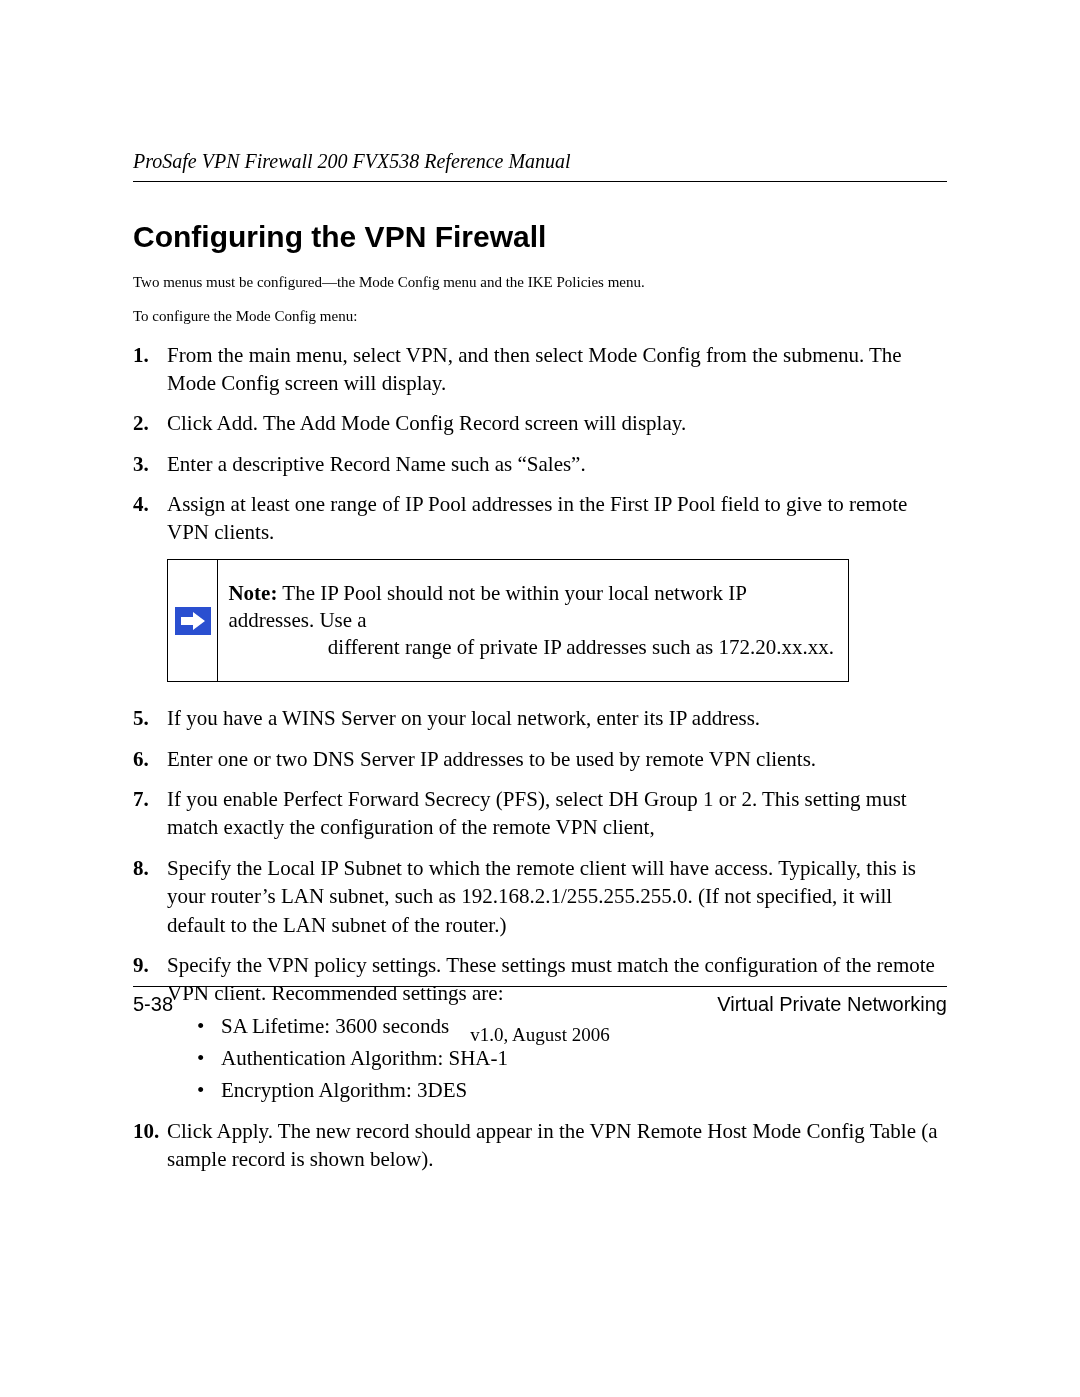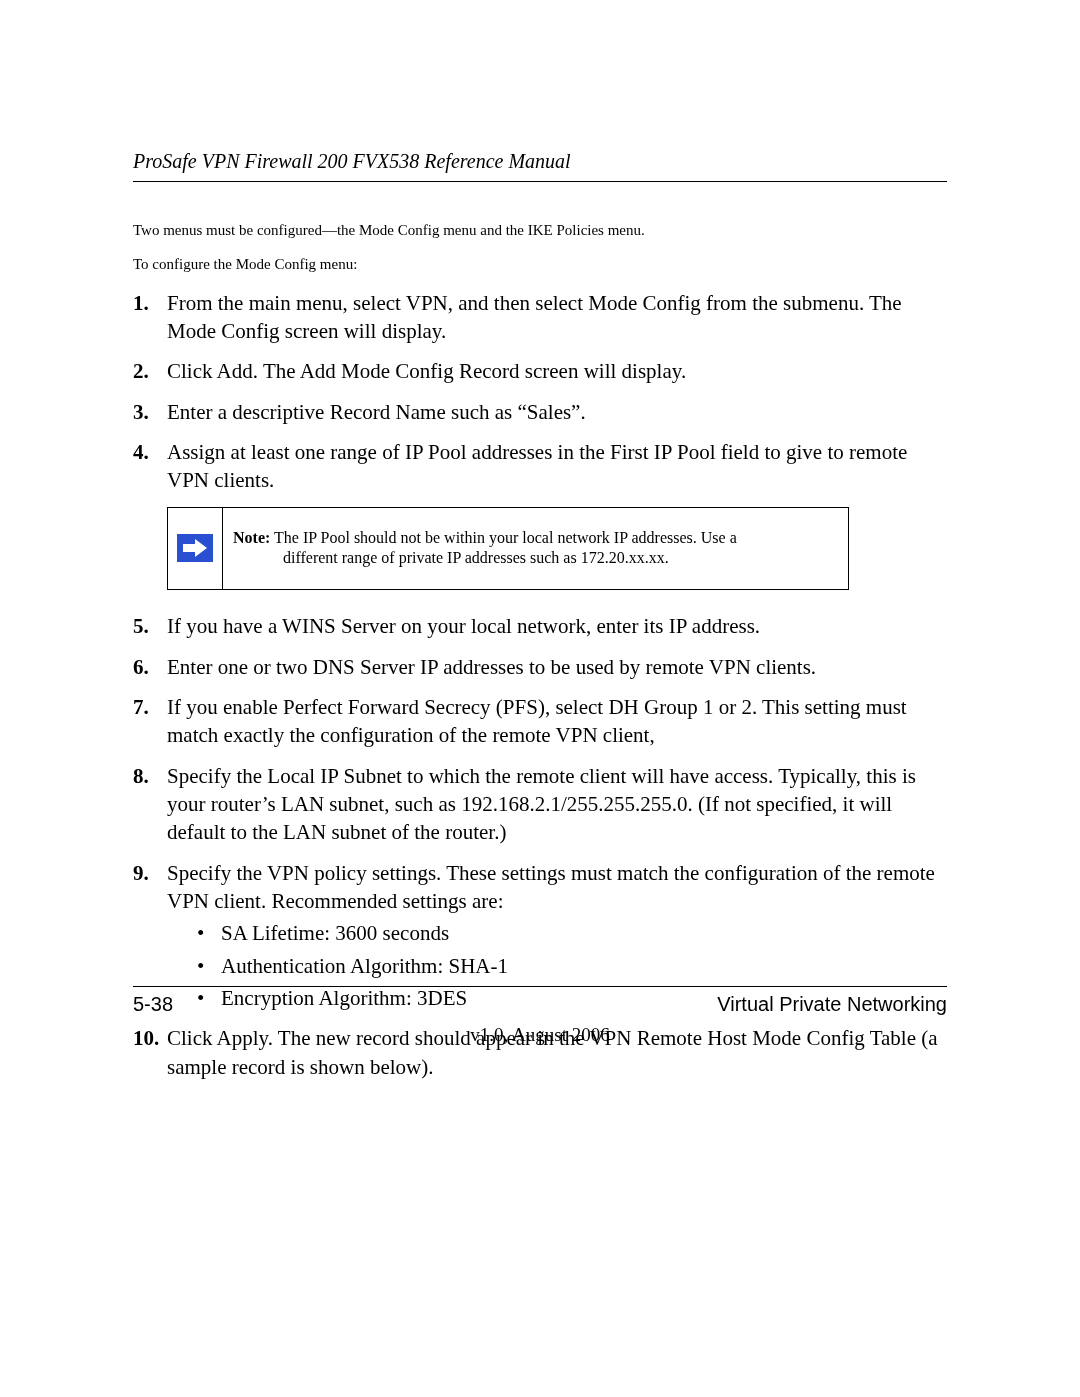--- a/index.html
+++ b/index.html
@@ -93,25 +93,25 @@
     position: relative;
     overflow: hidden;
   }
   .arrow-icon svg {
     position: absolute;
     left: 4px;
     top: 3px;
   }
   .note-text-cell {
     padding: 20px 14px 20px 10px;
-    font-size: 16px;
+    font-size: 21px;
     line-height: 1.3;
   }
   .note-label { font-weight: bold; }
-  .note-indent { padding-left: 50px; display: block; }
+  .note-indent { padding-left: 50px; display: block; text-align: right; }
   .footer {
     position: absolute;
     left: 133px;
     right: 133px;
     bottom: 290px;
   }
   .footer-rule {
     border-top: 1.5px solid #000;
     padding-top: 6px;
     display: flex;
@@ -126,20 +126,21 @@
     font-family: "Times New Roman", Times, serif;
   }
 </style>
 </head>
 <body>
 
 <div class="page">
 
   <div class="running-head">ProSafe VPN Firewall 200 FVX538 Reference Manual</div>
 
+  <h2 class="section-title">Configuring the VPN Firewall</h2>
 
   <p class="body-text">Two menus must be configured—the Mode Config menu and the IKE Policies menu.</p>
   <p class="body-text">To configure the Mode Config menu:</p>
 
   <ol class="steps" id="steps-a">
       <li><span class="marker">1.</span><span>From the main menu, select </span><span class="bold">VPN</span><span>, and then select </span><span class="bold">Mode Config</span><span> from the submenu. The </span><span class="bold">Mode Config</span><span> screen will display.</span></li>
       <li><span class="marker">2.</span><span>Click </span><span class="bold">Add.</span><span> The </span><span class="bold">Add Mode Config Record</span><span> screen will display.</span></li>
       <li><span class="marker">3.</span><span>Enter a descriptive </span><span class="bold">Record Name</span><span> such as “Sales”.</span></li>
       <li><span class="marker">4.</span><span>Assign at least one range of IP Pool addresses in the First IP Pool field to give to remote VPN clients.</span></li>
     </ol>

